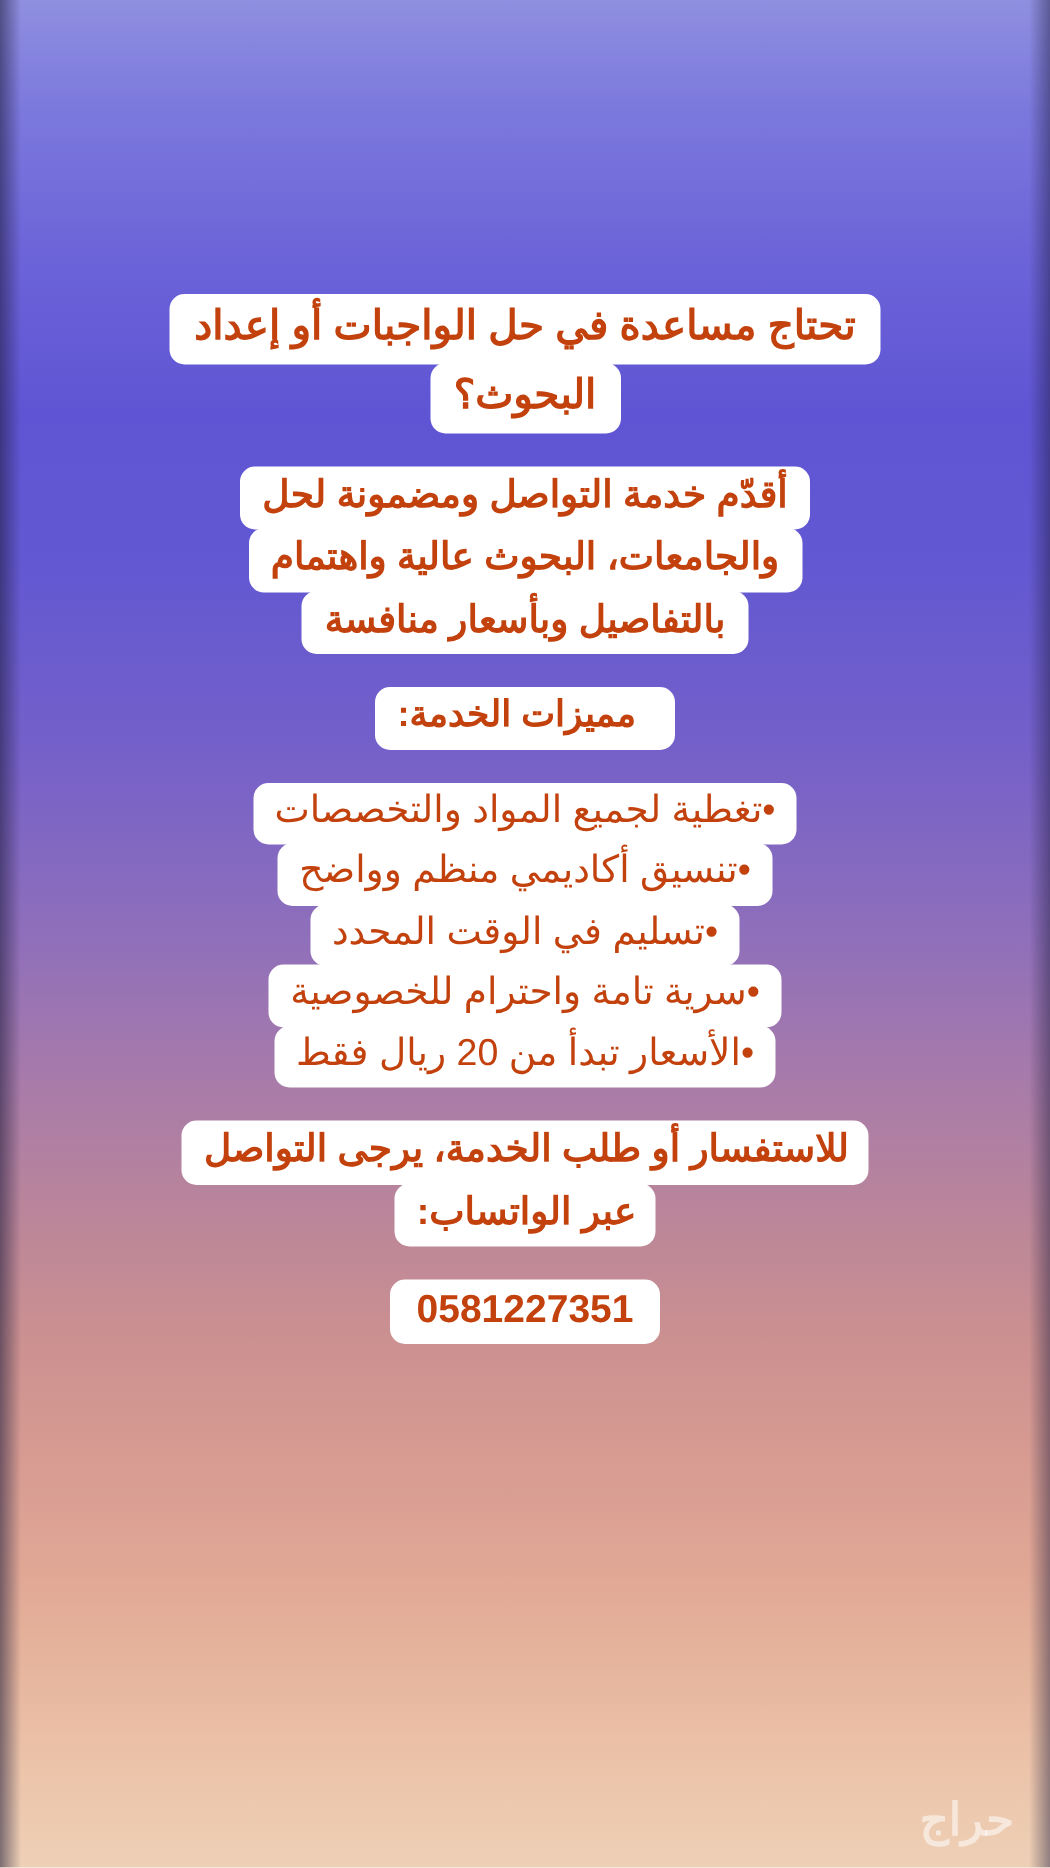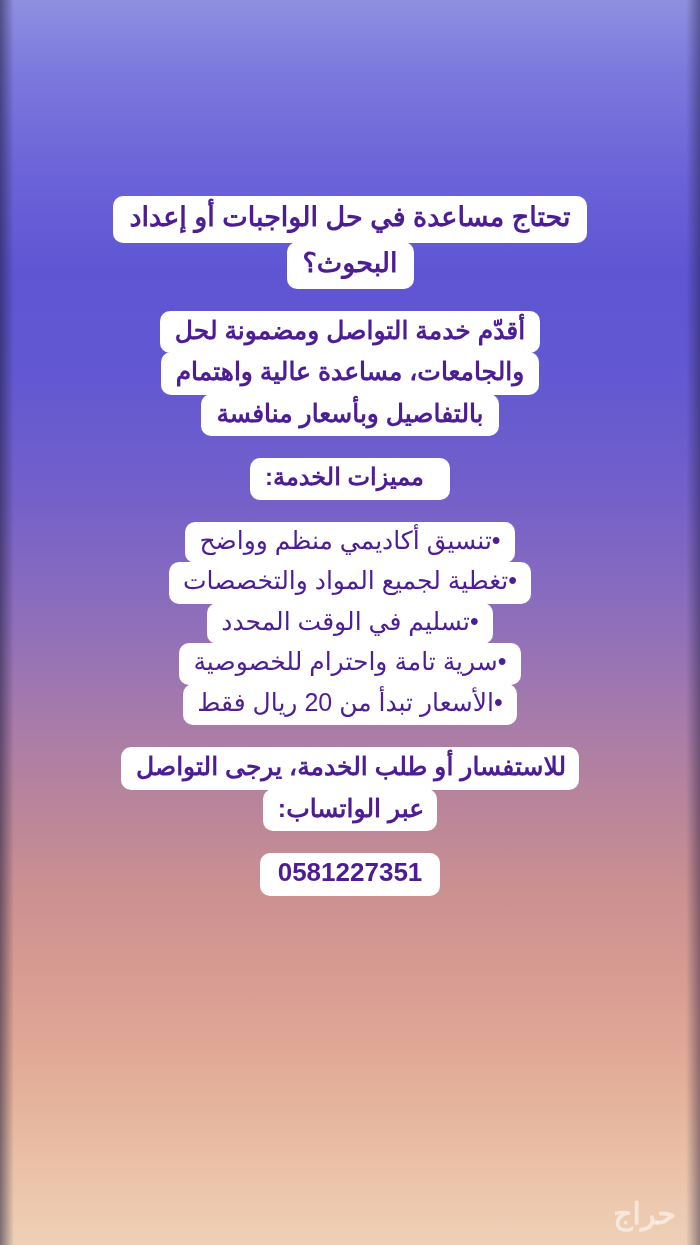--- a/index.html
+++ b/index.html
@@ -60,21 +60,21 @@
     flex-direction: column;
     align-items: center;
     width: 100%;
   }
   .block + .block { margin-top: 22px; }
 
   .line {
     display: table;
     margin: 0 auto;
     background: #ffffff;
-    color: #4c1d95;
+    color: #c2410c;
     border-radius: 10px;
     padding: 3px 14px 6px 14px;
     line-height: 1.18;
     white-space: nowrap;
     text-align: center;
   }
   .line + .line { margin-top: -1px; }
 
   .headline .line {
     font-size: 27px;
@@ -130,31 +130,31 @@
 
   <div class="content">
 
     <div class="block headline">
       <div class="line">تحتاج مساعدة في حل الواجبات أو إعداد</div>
       <div class="line">البحوث؟</div>
     </div>
 
     <div class="block intro">
       <div class="line">أقدّم خدمة التواصل ومضمونة لحل</div>
-      <div class="line">والجامعات، مساعدة عالية واهتمام</div>
+      <div class="line">والجامعات، البحوث عالية واهتمام</div>
       <div class="line">بالتفاصيل وبأسعار منافسة</div>
     </div>
 
     <div class="block features-title">
       <div class="line">مميزات الخدمة:</div>
     </div>
 
     <div class="block features">
+      <div class="line">•تغطية لجميع المواد والتخصصات</div>
       <div class="line">•تنسيق أكاديمي منظم وواضح</div>
-      <div class="line">•تغطية لجميع المواد والتخصصات</div>
       <div class="line">•تسليم في الوقت المحدد</div>
       <div class="line">•سرية تامة واحترام للخصوصية</div>
       <div class="line">•الأسعار تبدأ من 20 ريال فقط</div>
     </div>
 
     <div class="block contact">
       <div class="line">للاستفسار أو طلب الخدمة، يرجى التواصل</div>
       <div class="line">عبر الواتساب:</div>
     </div>
 

